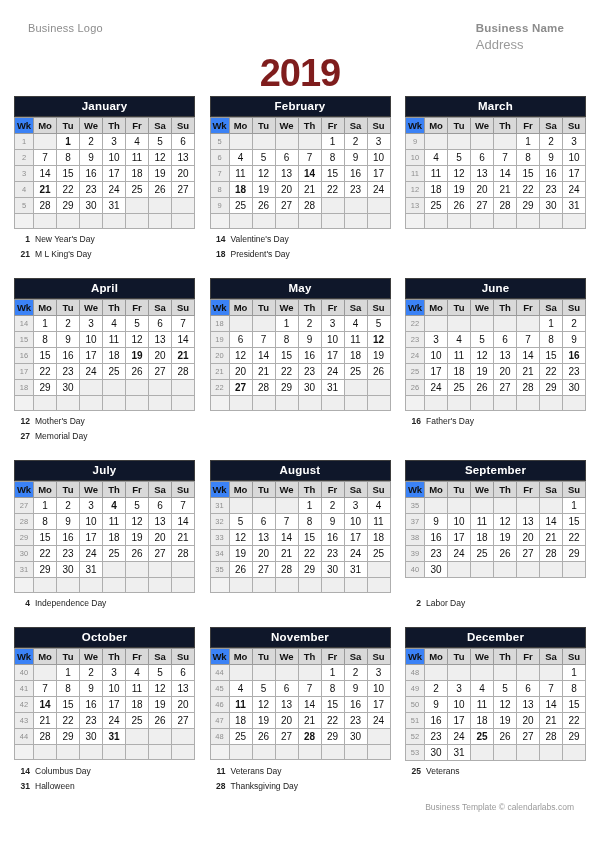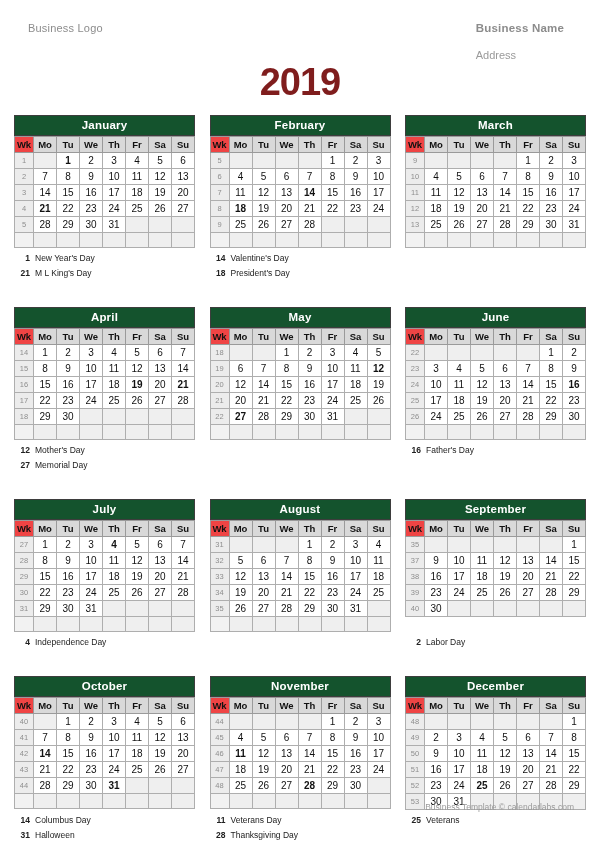--- a/index.html
+++ b/index.html
@@ -30,23 +30,23 @@
     letter-spacing: .2px;
   }
   .biz-block { text-align: left; }
   .biz-name {
     font-size: 11.5px;
     font-weight: bold;
     color: #8c8c8c;
     letter-spacing: .2px;
   }
   .biz-addr {
-    font-size: 11px;
+    font-size: 13px;
     color: #9a9a9a;
-    margin-top: 15px;
+    margin-top: 3px;
   }
 
   .year {
     text-align: center;
     font-size: 38px;
     font-weight: bold;
     letter-spacing: -1px;
     color: #7f1d1d;
     margin-top: 2px;
     line-height: 1;
@@ -58,29 +58,28 @@
     display: flex;
     justify-content: space-between;
     padding: 0 14px;
   }
   .q-gap { height: 16px; }
 
   .month {
     width: 181px;
   }
   .month-title {
-    background: #14532d;
+    background: #0f172a;
     color: #ffffff;
     text-align: center;
     font-size: 11.5px;
     font-weight: bold;
     padding: 3px 0 4px 0;
     border: 1px solid #3d3d3d;
     letter-spacing: .2px;
-    margin-top: 10px;
   }
   table.cal {
     width: 181px;
     border-collapse: collapse;
     table-layout: fixed;
   }
   table.cal th, table.cal td {
     border: 1px solid #aeaeae;
     text-align: center;
     height: 15px;
@@ -95,21 +94,21 @@
     color: #111;
     border-color: #9a9a9a;
   }
   table.cal th.wk, table.cal td.wk {
     width: 19px;
     background: #ececec;
     color: #8e8e8e;
     font-size: 7.5px;
     font-weight: normal;
   }
-  table.cal th.wk { color: #111; font-size: 9.5px; font-weight: bold; background:#ef4444;}
+  table.cal th.wk { color: #111; font-size: 9.5px; font-weight: bold; background:#3b82f6;}
   table.cal td.day {
     background: #ffffff;
     color: #111;
   }
   table.cal td.day.bold { font-weight: bold; }
   table.cal td.empty { background: #efefef; }
   table.cal tr.filler td { background: #efefef; height: 15px; }
   table.cal tr.filler td.wk { background: #f2f2f2; }
 
   

